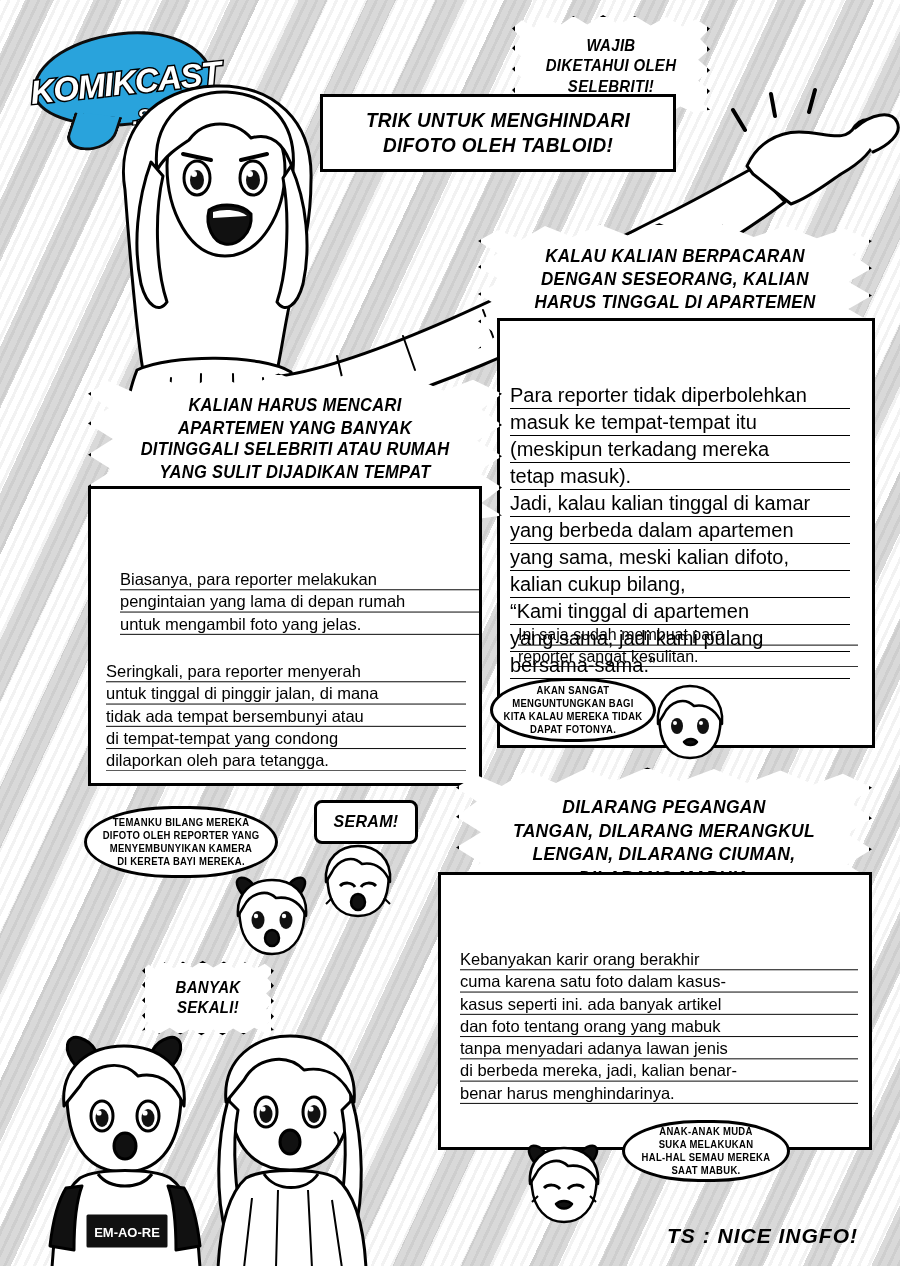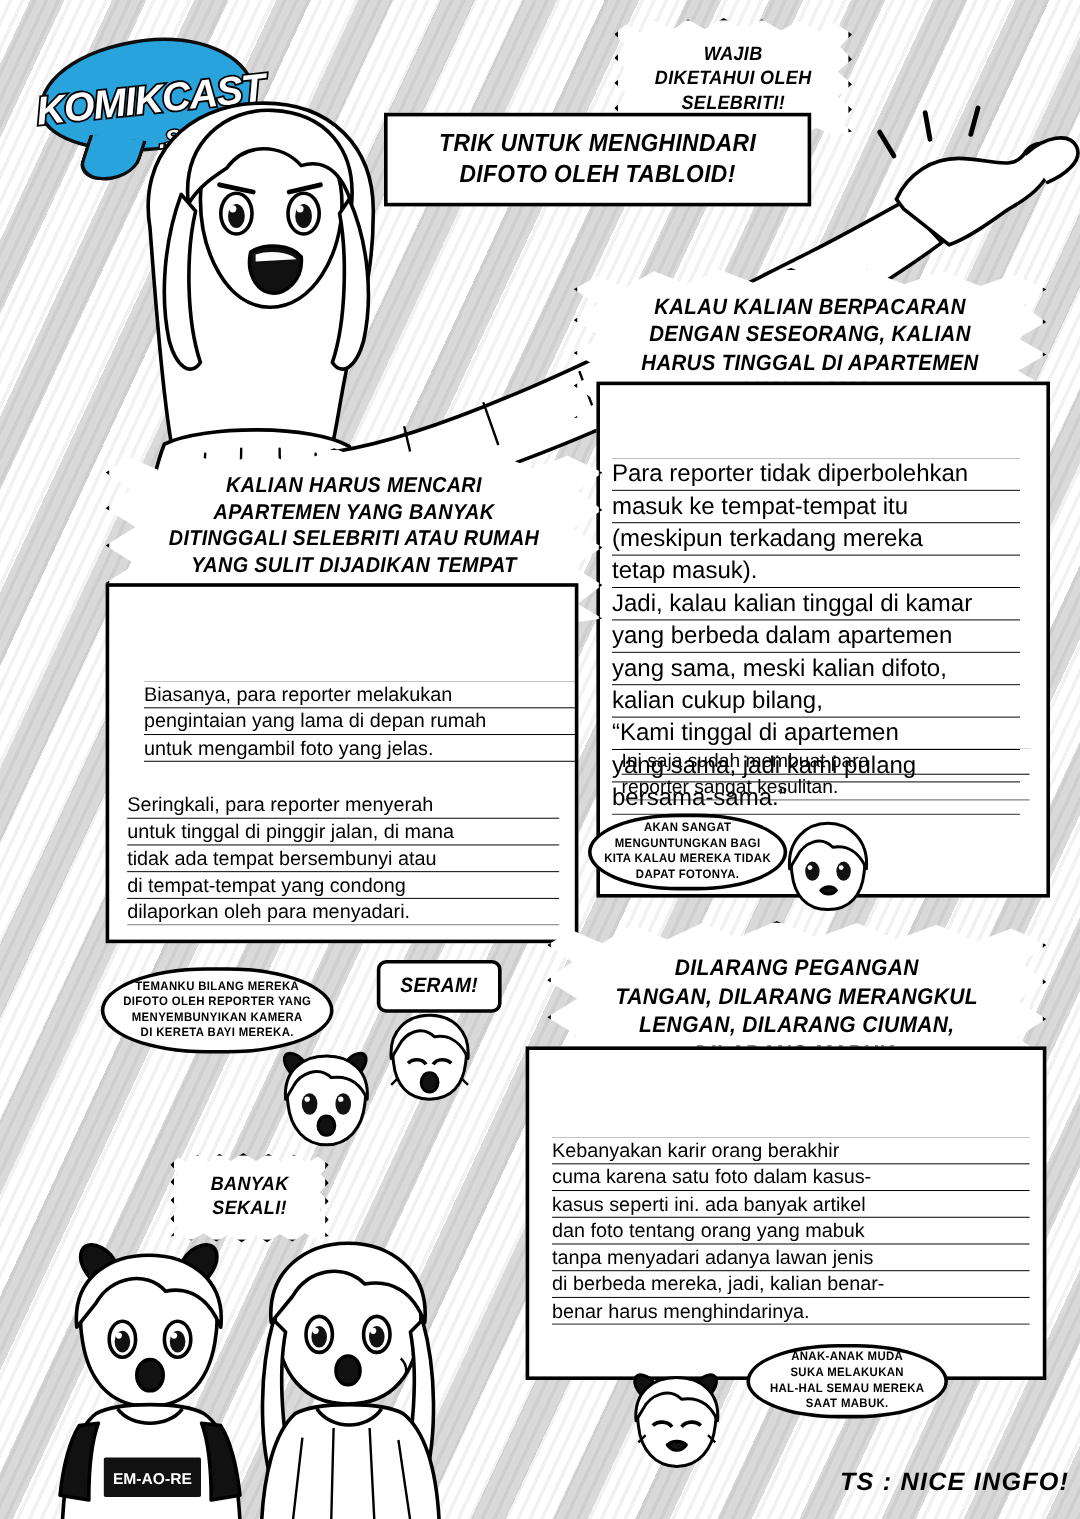--- a/index.html
+++ b/index.html
@@ -134,21 +134,21 @@
     font-size:20px;font-weight:bold;font-style:italic;
     color:#fff;
     -webkit-text-stroke:2.5px #000;
     paint-order:stroke fill;
     transform:rotate(-6deg);
   }
   
   svg.art{position:absolute;overflow:visible;}
   
   #credit{
-    position:absolute;right:9px;bottom:18px;
+    position:absolute;right:42px;bottom:18px;
     font-size:21px;font-weight:bold;font-style:italic;
     letter-spacing:1px;color:#000;
   }
 </style>
 </head>
 <body>
 
 <div id="page">
 
   <div id="logo">
@@ -251,21 +251,21 @@
   </div>
 
   <div class="panel" style="left:88px;top:486px;width:394px;height:300px;"></div>
   <div class="txt ul-text" style="left:106px;top:568px;width:360px;font-size:16.5px;margin-left:14px;">Biasanya, para reporter melakukan
 pengintaian yang lama di depan rumah
 untuk mengambil foto yang jelas.</div>
   <div class="txt ul-text" style="left:106px;top:660px;width:360px;font-size:16.5px;">Seringkali, para reporter menyerah
 untuk tinggal di pinggir jalan, di mana
 tidak ada tempat bersembunyi atau
 di tempat-tempat yang condong
-dilaporkan oleh para menyadari.</div>
+dilaporkan oleh para tetangga.</div>
 
   <svg class="art" style="left:650px;top:684px;width:80px;height:80px;" viewBox="0 0 80 80">
     <g fill="#fff" stroke="#000" stroke-width="2.5" stroke-linejoin="round">
       <path d="M10 44 C6 18 22 4 40 4 C58 4 74 18 70 44 C68 62 58 74 40 74 C22 74 12 62 10 44 Z"></path>
       <path d="M8 40 C6 16 22 2 40 2 C58 2 74 16 72 40 C66 26 56 20 44 22 C34 12 20 18 14 30 Z"></path>
       <ellipse cx="27" cy="42" rx="6" ry="8" fill="#111" stroke="none"></ellipse>
       <ellipse cx="53" cy="42" rx="6" ry="8" fill="#111" stroke="none"></ellipse>
       <circle cx="25" cy="39" r="2" fill="#fff" stroke="none"></circle>
       <circle cx="51" cy="39" r="2" fill="#fff" stroke="none"></circle>
       <path d="M34 58 C38 54 44 54 47 58 C44 62 37 62 34 58 Z" fill="#111"></path>

